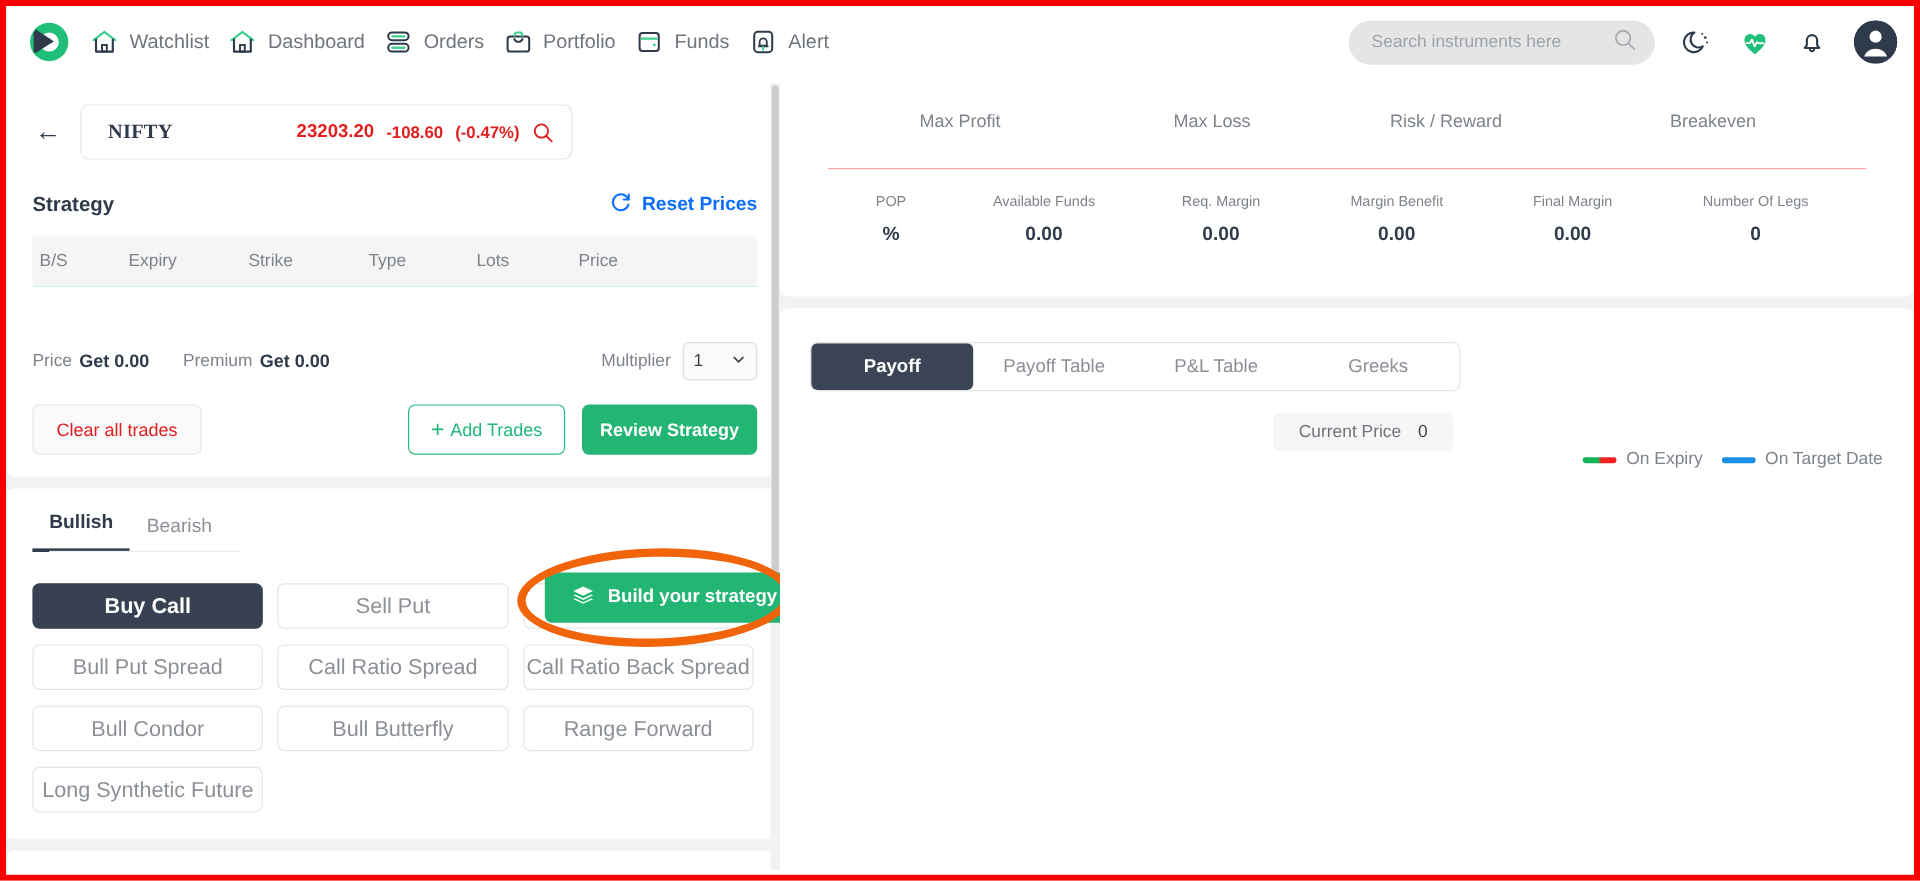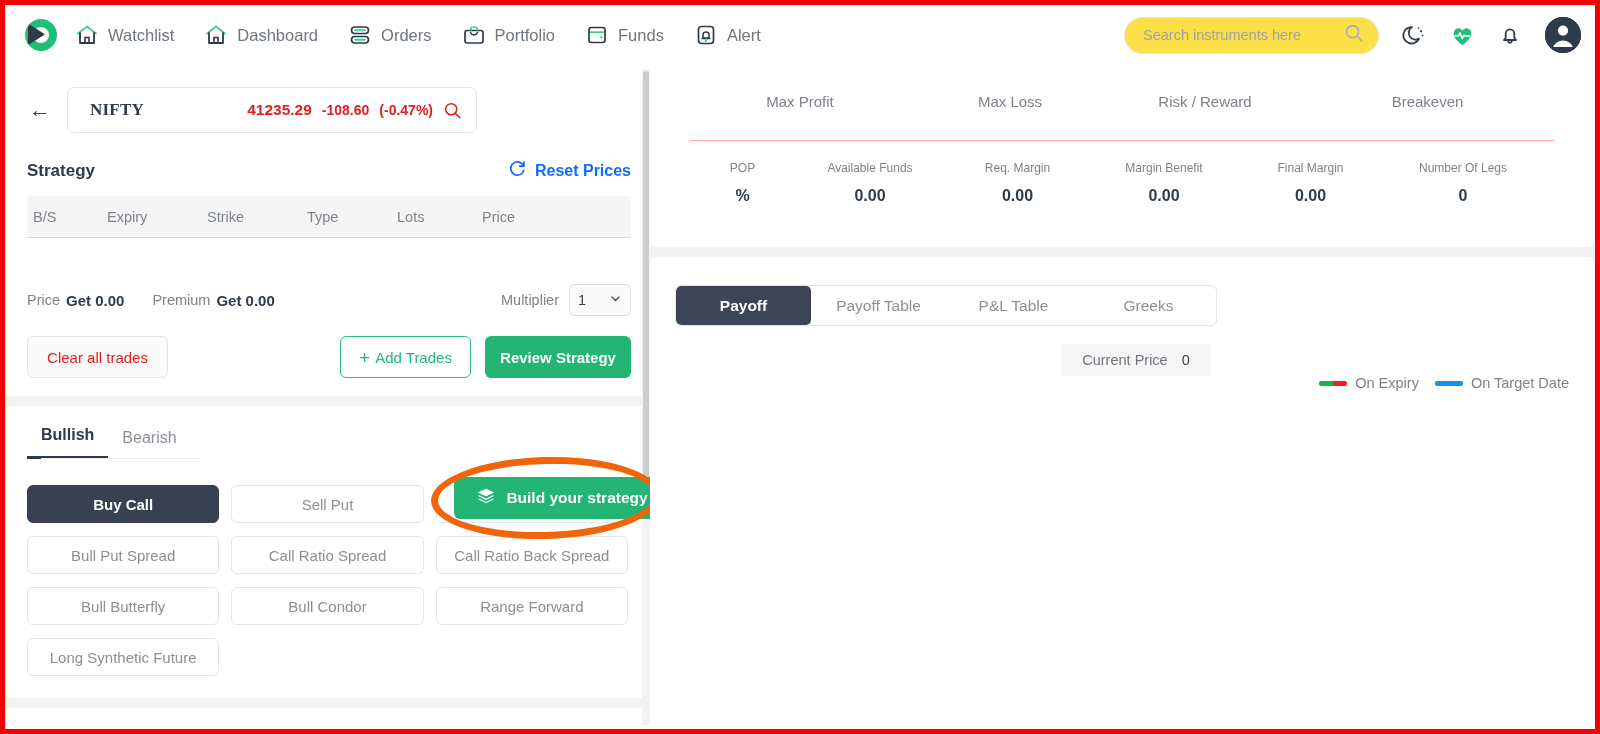--- a/index.html
+++ b/index.html
@@ -31,39 +31,39 @@
   
   .header {
     height: 60px;
     background: #fff;
     display: flex;
     align-items: center;
     padding: 0 14px 0 10px;
     position: relative;
   }
   .logo { width: 52px; height: 44px; display:flex; align-items:center; justify-content:center; }
-  .nav { display: flex; align-items: center; gap: 30px; margin-left: 8px; }
+  .nav { display: flex; align-items: center; gap: 16px; margin-left: 8px; }
   .nav-item {
     display: flex; align-items: center; gap: 9px;
     color: #6f757d; font-size: 16.5px; cursor: pointer;
     white-space: nowrap;
   }
   .nav-ico { width: 24px; height: 24px; display:block; }
 
   .header-right {
     margin-left: auto;
     display: flex; align-items: center; gap: 22px;
   }
   .search-box {
     width: 255px; height: 37px;
     border: 1px solid #e2e4e7;
     border-radius: 19px;
     display: flex; align-items: center;
     padding: 0 14px 0 18px;
-    background: #fde047;
+    background: #e5e5e5;
   }
   .search-box input {
     border: none; outline: none; flex: 1;
     font-family: inherit; font-size: 14.5px; color: #4a5058;
     background: transparent;
   }
   .search-box input::placeholder { color: #9ca3ab; }
   .hicon { width: 26px; height: 26px; cursor: pointer; display:block; }
   .avatar { width: 36px; height: 36px; border-radius: 50%; background: #2f3a4a; display:flex; align-items:center; justify-content:center; cursor:pointer; }
 
@@ -233,21 +233,21 @@
 
   .strat-grid {
     margin-top: 26px;
     display: grid;
     grid-template-columns: repeat(3, 1fr);
     gap: 13px 12px;
     width: 601px;
   }
   .strat-btn {
     height: 38px; border: 1px solid #e3e5e8; border-radius: 6px;
-    background: #fff; color: #8b9097; font-size: 15px;
+    background: #fff; color: #8b9097; font-size: 18px;
     display:flex; align-items:center; justify-content:center;
     cursor: pointer; white-space: nowrap;
   }
   .strat-btn.sel { background: #374151; color: #fff; border-color: #374151; font-weight: 600; }
 
   .card-bottom-stub {
     margin-top: 10px;
     height: 40px;
     border-radius: 6px 6px 0 0;
   }
@@ -484,21 +484,21 @@
       <div class="left-inner">
 
         <div class="card card-strategy">
 
           <div class="inst-row">
             <div class="back-arrow">←</div>
 
             <div class="inst-field">
               <span class="inst-name">NIFTY</span>
               <span class="inst-spacer"></span>
-              <span class="inst-ltp">41235.29</span>
+              <span class="inst-ltp">23203.20</span>
               <span class="inst-chg">-108.60</span>
               <span class="inst-pct">(-0.47%)</span>
               <span class="inst-search">
                 <svg width="19" height="19" viewBox="0 0 22 22" fill="none">
                   <circle cx="9.5" cy="9.5" r="6.4" stroke="#e02020" stroke-width="1.8"></circle>
                   <line x1="14.3" y1="14.3" x2="19.4" y2="19.4" stroke="#e02020" stroke-width="1.8" stroke-linecap="round"></line>
                 </svg>
               </span>
             </div>
 
@@ -564,22 +564,22 @@
             <div class="tab-b">Bearish</div>
           </div>
 
           <div class="strat-grid">
             <div class="strat-btn sel">Buy Call</div>
             <div class="strat-btn">Sell Put</div>
             <div class="strat-btn">Bull Call Spread</div>
             <div class="strat-btn">Bull Put Spread</div>
             <div class="strat-btn">Call Ratio Spread</div>
             <div class="strat-btn">Call Ratio Back Spread</div>
+            <div class="strat-btn">Bull Condor</div>
             <div class="strat-btn">Bull Butterfly</div>
-            <div class="strat-btn">Bull Condor</div>
             <div class="strat-btn">Range Forward</div>
             <div class="strat-btn">Long Synthetic Future</div>
           </div>
         </div>
 
         <div class="card card-bottom-stub"></div>
       </div>
 
       <div class="build-btn">
         <span>

